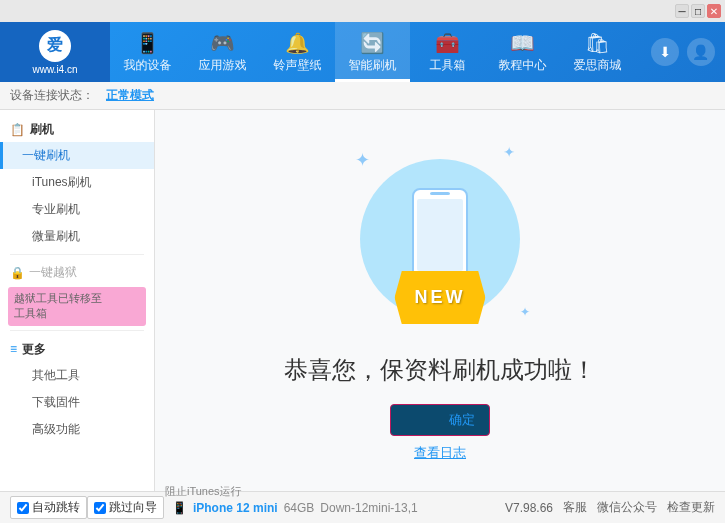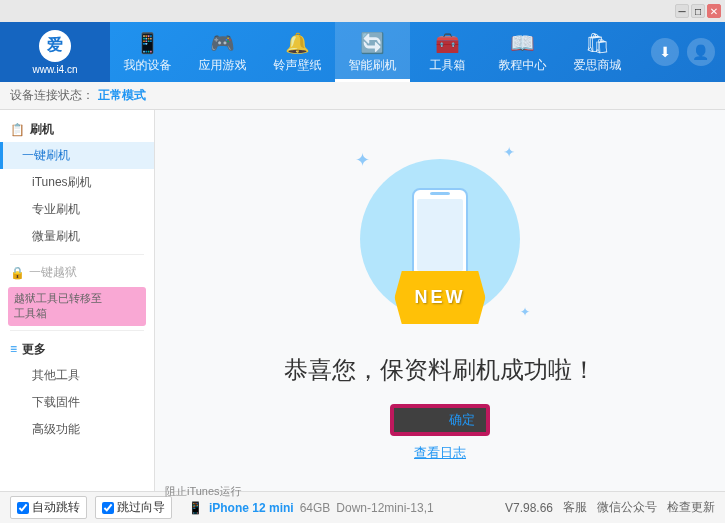--- a/index.html
+++ b/index.html
@@ -93,21 +93,21 @@
       height: 28px;
       background: #f5f5f5;
       border-bottom: 1px solid #ddd;
       display: flex;
       align-items: center;
       padding: 0 10px;
       font-size: 12px;
       color: #333;
     }
     .status-bar .status-label { color: #666; }
-    .status-bar .status-value { color: #2196f3; font-weight: bold; margin-left: 4px; }
+    .status-bar .status-value { color: #2196f3; font-weight: bold; margin-left: 12px; text-decoration: underline; }
 
     
     .main-layout {
       display: flex;
       height: calc(523px - 22px - 60px - 28px - 32px);
     }
 
     
     .sidebar {
       width: 155px;
@@ -175,22 +175,22 @@
     }
     .phone-svg {
       width: 70px; height: 110px;
     }
 
     .success-title {
       font-size: 24px; color: #333; margin-bottom: 18px;
     }
     .confirm-btn {
       width: 100px; height: 32px;
-      background: #404040;
-      border: 4px solid #be185d;
+      background: #0c4a6e;
+      border: 1px solid #be185d;
       color: #2196f3;
       border-radius: 4px;
       font-size: 13px;
       cursor: pointer;
       display: flex; align-items: center; justify-content: center;
       margin-bottom: 8px;
       padding-left: 44px;
     }
     .show-log-link {
       color: #2196f3; font-size: 13px; cursor: pointer; text-decoration: underline;
@@ -200,21 +200,21 @@
     .bottom-bar {
       height: 32px;
       background: #f5f5f5;
       border-top: 1px solid #ddd;
       display: flex;
       align-items: center;
       padding: 0 10px;
       justify-content: space-between;
     }
     .bottom-left {
-      display: flex; align-items: center; gap: 8px;
+      display: flex; align-items: center; gap: 0;
     }
     .checkbox-item {
       display: flex; align-items: center; gap: 3px;
       font-size: 12px; color: #333;
       border: 1px solid #ccc;
       padding: 2px 6px;
       background: #fff;
       border-radius: 2px;
       cursor: pointer;
     }

